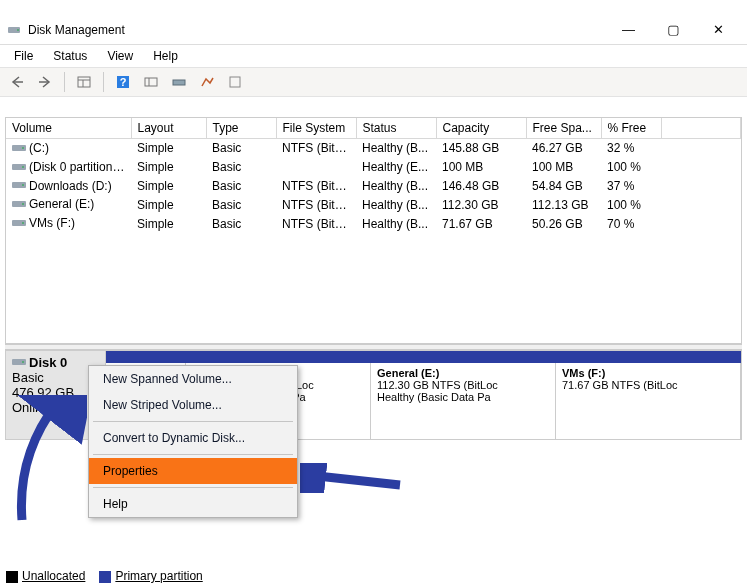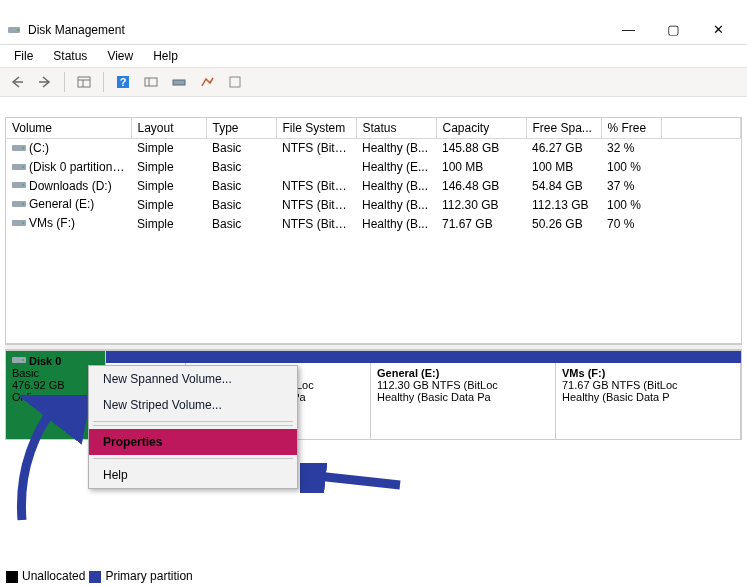--- a/index.html
+++ b/index.html
@@ -118,22 +118,22 @@
     position:absolute;
     top:0; left:100px; right:0; height:12px;
     background:#2b3da1;
   }
   .disk-label {
     position:absolute;
     left:0; top:0; bottom:0;
     width:100px;
     border-right:1px solid #ccc;
     padding:4px 6px;
-    background:#15803d;
-    font-size:11px;
+    background:#e5e5e5;
+    font-size:13px;
   }
   .disk-label .diskname { font-weight:bold; }
   .disk-icon {
     display:inline-block; margin-right:3px;
   }
   .parts {
     position:absolute;
     left:100px; top:12px; right:0; bottom:0;
     display:flex;
   }
@@ -153,37 +153,38 @@
     background:#f2f2f2;
     border:1px solid #b3b3b3;
     box-shadow:2px 2px 5px rgba(0,0,0,0.3);
     z-index:50;
   }
   .ctx-item {
     padding:6px 14px;
     font-size:12px;
   }
   .ctx-item.disabled { color:#0f172a; }
-  .ctx-item.highlight { background:#be185d;font-weight:bold; }
+  .ctx-item.highlight { background:#f97316; }
   .ctx-sep {
     height:1px; background:#c5c5c5; margin:3px 4px;
   }
   
   .arrow {
     position:absolute;
     z-index:40;
     pointer-events:none;
   }
   
   .legend {
     position:absolute;
     bottom:4px; left:6px;
-    display:flex; gap:4px;
+    display:flex; gap:14px;
     align-items:center;
     font-size:12px;
+    text-decoration:underline;
   }
   .swatch {
     display:inline-block; width:12px; height:12px;
     margin-right:4px; vertical-align:middle;
   }
   .sw-black { background:#000; }
   .sw-blue { background:#2b3da1; }
 </style>
 </head>
 <body>
@@ -389,29 +390,29 @@
         <div>Healthy (Basic Data Pa</div>
       </div>
       <div class="part" style="flex: 1 1 0%;">
         <div class="p-title">General (E:)</div>
         <div>112.30 GB NTFS (BitLoc</div>
         <div>Healthy (Basic Data Pa</div>
       </div>
       <div class="part" style="flex: 1 1 0%;">
         <div class="p-title">VMs (F:)</div>
         <div>71.67 GB NTFS (BitLoc</div>
-        <div>Healthy (Basic Data P</div>
       </div>
     </div>
 </div>
 
 <div class="ctx-menu" id="ctx-menu">
     <div class="ctx-item disabled">New Spanned Volume...</div>
     <div class="ctx-item disabled">New Striped Volume...</div>
     <div class="ctx-sep"></div>
+    <div class="ctx-item disabled">Convert to Dynamic Disk...</div>
     <div class="ctx-sep"></div>
     <div class="ctx-item highlight">Properties</div>
     <div class="ctx-sep"></div>
     <div class="ctx-item">Help</div>
   </div>
 
 <svg class="arrow" style="left:12px; top:395px;" width="75" height="130">
   <defs>
       <marker id="ah1" markerWidth="10" markerHeight="10" refX="2" refY="5" orient="auto">
         <path d="M0 0 L10 5 L0 10 Z" fill="#2b3da1"></path>

